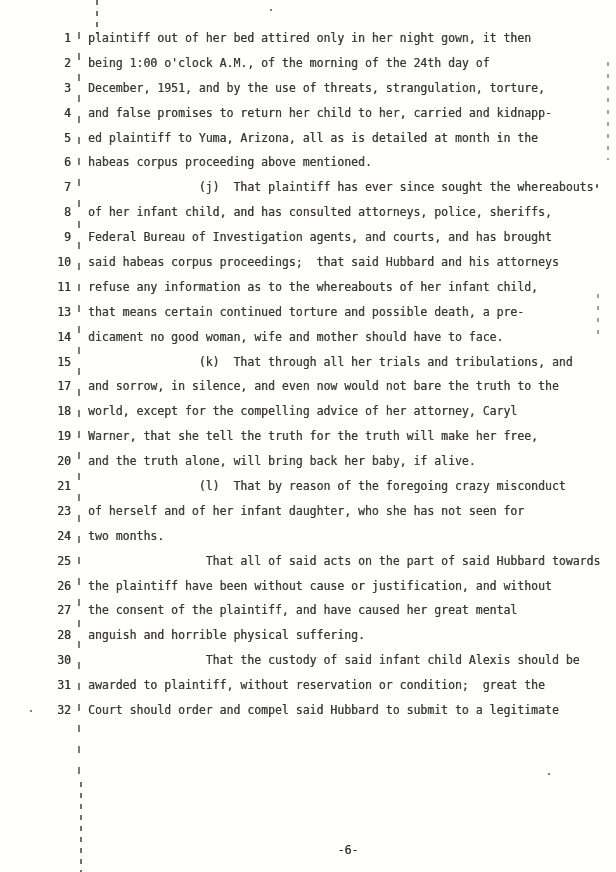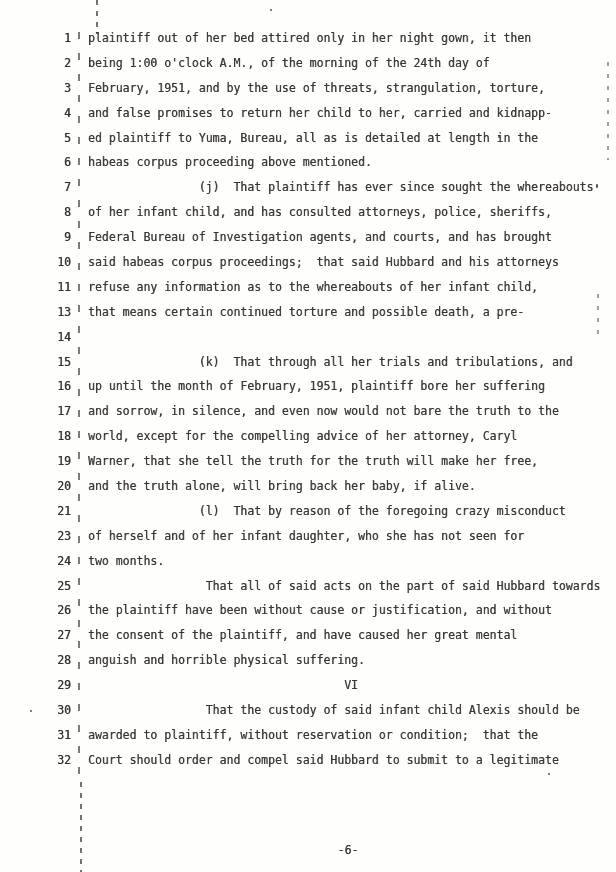--- a/index.html
+++ b/index.html
@@ -107,29 +107,29 @@
       <div class="row">
         <span class="num">1</span>
         <span class="txt">plaintiff out of her bed attired only in her night gown, it then</span>
       </div>
       <div class="row">
         <span class="num">2</span>
         <span class="txt">being 1:00 o'clock A.M., of the morning of the 24th day of</span>
       </div>
       <div class="row">
         <span class="num">3</span>
-        <span class="txt">February, 1951, and by the use of threats, strangulation, torture,</span>
+        <span class="txt">December, 1951, and by the use of threats, strangulation, torture,</span>
       </div>
       <div class="row">
         <span class="num">4</span>
         <span class="txt">and false promises to return her child to her, carried and kidnapp-</span>
       </div>
       <div class="row">
         <span class="num">5</span>
-        <span class="txt">ed plaintiff to Yuma, Bureau, all as is detailed at length in the</span>
+        <span class="txt">ed plaintiff to Yuma, Arizona, all as is detailed at month in the</span>
       </div>
       <div class="row">
         <span class="num">6</span>
         <span class="txt">habeas corpus proceeding above mentioned.</span>
       </div>
       <div class="row">
         <span class="num">7</span>
         <span class="txt">                (j)  That plaintiff has ever since sought the whereabouts</span>
       </div>
       <div class="row">
@@ -147,30 +147,27 @@
       <div class="row">
         <span class="num">11</span>
         <span class="txt">refuse any information as to the whereabouts of her infant child,</span>
       </div>
       <div class="row">
         <span class="num">13</span>
         <span class="txt">that means certain continued torture and possible death, a pre-</span>
       </div>
       <div class="row">
         <span class="num">14</span>
+        <span class="txt">dicament no good woman, wife and mother should have to face.</span>
       </div>
       <div class="row">
         <span class="num">15</span>
         <span class="txt">                (k)  That through all her trials and tribulations, and</span>
       </div>
       <div class="row">
-        <span class="num">16</span>
-        <span class="txt">up until the month of February, 1951, plaintiff bore her suffering</span>
-      </div>
-      <div class="row">
         <span class="num">17</span>
         <span class="txt">and sorrow, in silence, and even now would not bare the truth to the</span>
       </div>
       <div class="row">
         <span class="num">18</span>
         <span class="txt">world, except for the compelling advice of her attorney, Caryl</span>
       </div>
       <div class="row">
         <span class="num">19</span>
         <span class="txt">Warner, that she tell the truth for the truth will make her free,</span>
@@ -201,30 +198,26 @@
       </div>
       <div class="row">
         <span class="num">27</span>
         <span class="txt">the consent of the plaintiff, and have caused her great mental</span>
       </div>
       <div class="row">
         <span class="num">28</span>
         <span class="txt">anguish and horrible physical suffering.</span>
       </div>
       <div class="row">
-        <span class="num">29</span>
-        <span class="txt">                                     VI</span>
-      </div>
-      <div class="row">
         <span class="num">30</span>
         <span class="txt">                 That the custody of said infant child Alexis should be</span>
       </div>
       <div class="row">
         <span class="num">31</span>
-        <span class="txt">awarded to plaintiff, without reservation or condition;  that the</span>
+        <span class="txt">awarded to plaintiff, without reservation or condition;  great the</span>
       </div>
       <div class="row">
         <span class="num">32</span>
         <span class="txt">Court should order and compel said Hubbard to submit to a legitimate</span>
       </div>
     </div>
 
   <div class="footer">-6-</div>
 </div>
 

